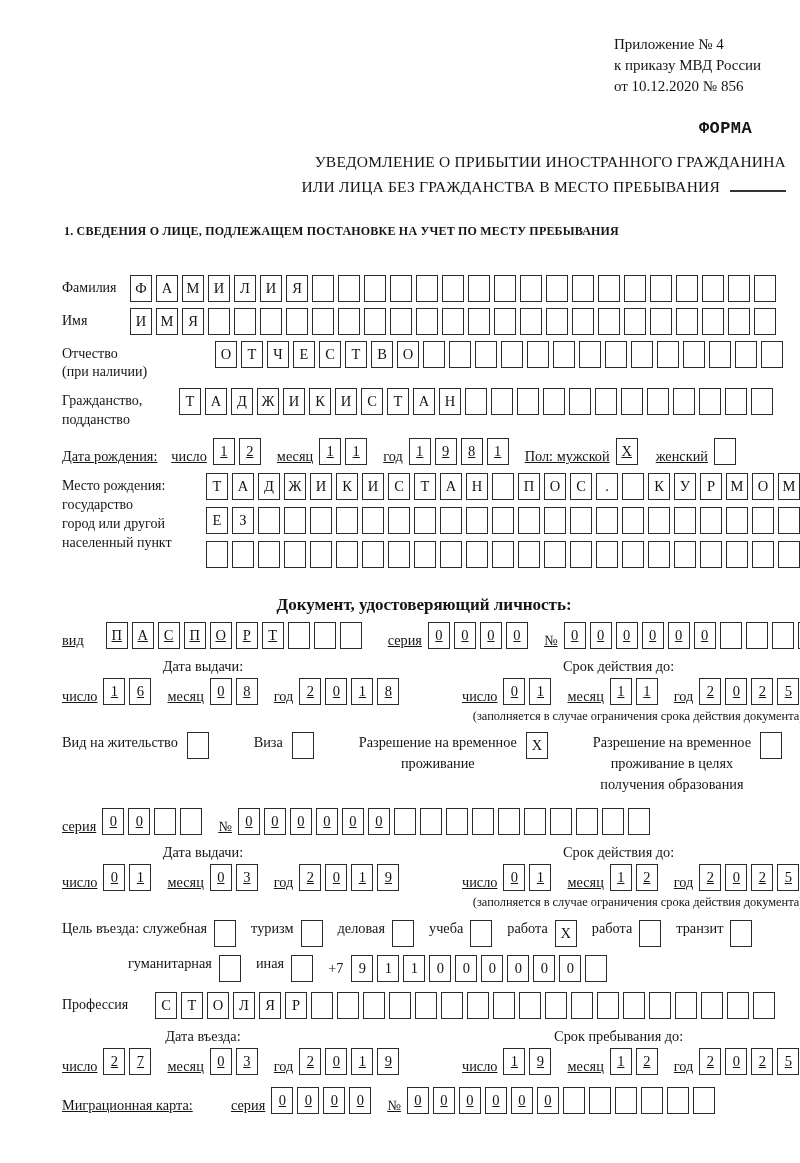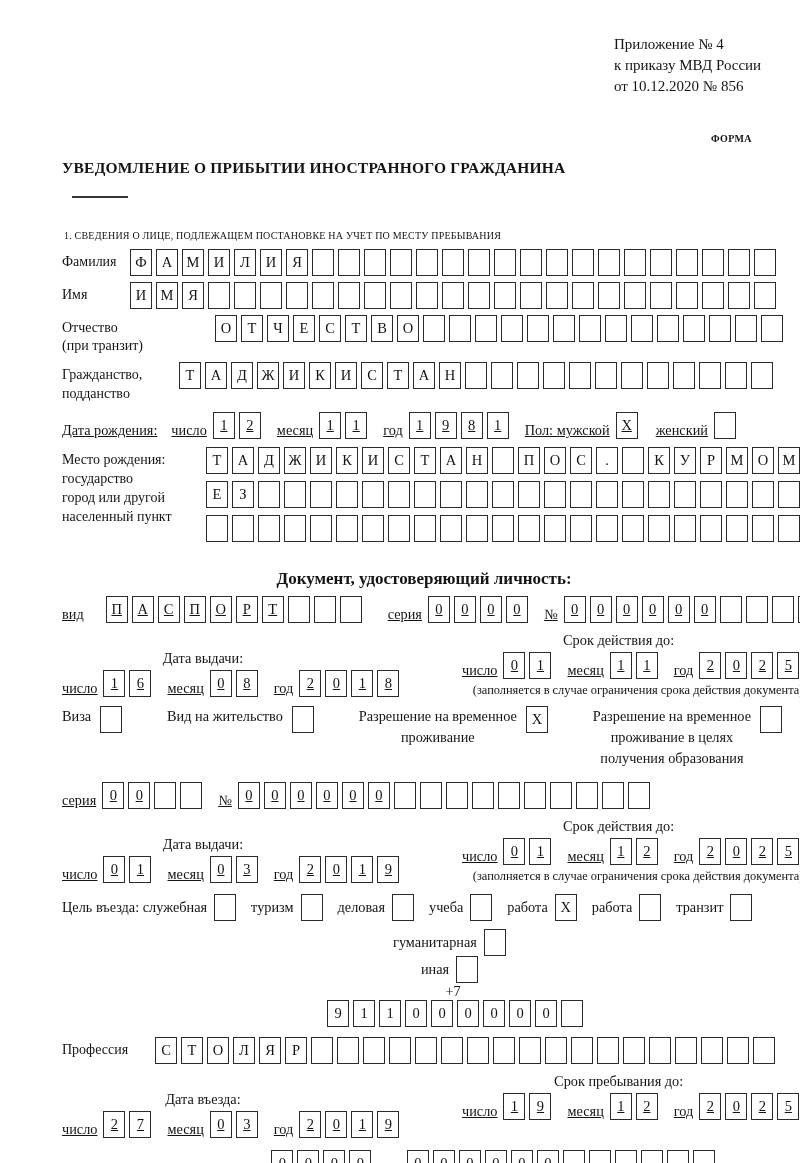--- a/index.html
+++ b/index.html
@@ -4,77 +4,77 @@
 <style>
   html,body { margin:0; padding:0; background:#ffffff; }
   .page {
     width:800px; min-height:1163px; box-sizing:border-box;
     padding:34px 14px 10px 62px;
     font-family:"Liberation Serif", serif; color:#141414;
     position:relative;
   }
   .hdr { margin-left:552px; font-size:15px; line-height:1.4; }
   .hdr-amend { margin-top:7px; }
-  .forma { text-align:right; padding-right:34px; font-weight:bold; font-size:10px; margin-top:36px; letter-spacing:.4px; }
-  .title { text-align:left; font-weight:bold; font-size:15.5px; line-height:1.6; margin-top:12px; letter-spacing:.2px; }
+  .forma { text-align:right; padding-right:34px; font-weight:bold; font-size:17px; margin-top:22px; letter-spacing:.4px;font-family:Liberation Mono, monospace; }
+  .title { text-align:right; font-weight:normal; font-size:15.5px; line-height:1.6; margin-top:12px; letter-spacing:.2px; }
   .blank { display:inline-block; width:56px; border-bottom:2px solid #333; height:0.9em; vertical-align:baseline; margin-left:10px; }
-  .sect { font-weight:normal; font-size:10px; margin:24px 0 8px 2px; letter-spacing:.2px; }
+  .sect { font-weight:bold; font-size:12px; margin:24px 0 36px 2px; letter-spacing:.2px; }
 
   .frow { display:flex; align-items:flex-start; margin-bottom:6px; }
   .flabel { font-size:14px; line-height:1.35; flex:none; padding-top:4px;font-family:Liberation Serif, serif; }
   .cells { display:flex; flex:none; }
   .cell {
     flex:none; width:20px; height:25px; border:1.6px solid #2b2b2b;
     margin-right:4px; text-align:center; font-size:14.5px; line-height:25px;
     background:#fff;
   }
   .stack { display:flex; flex-direction:column; gap:7px; }
 
   .dochead { text-align:center; font-weight:bold; font-size:17px; margin:27px 0 7px; }
 
   .daterow { display:flex; margin-top:9px; }
-  .dg-left { width:372px; flex:none;margin-top:18px; }
+  .dg-left { width:372px; flex:none; }
   .dg-right { flex:1; }
   .dhead { font-size:14.3px; text-align:center; margin-bottom:3px; }
   .dg-left .dhead { padding-right:90px; }
   .dline { display:flex; align-items:flex-end; font-size:14.3px;text-decoration:underline; }
   .dlbl { margin-right:6px; flex:none; }
   .grp { margin-right:12px; }
   .dnote { font-size:12.4px; margin-top:4px; text-align:right; white-space:nowrap; }
 
   .intro { font-size:14.3px; line-height:1.6; margin-top:10px; }
   .optrow { display:flex; justify-content:space-between; margin:8px 0 14px; }
   .opt { display:flex; align-items:flex-start; }
   .olbl { font-size:14.3px; margin-right:9px; line-height:1.45; }
   .olbl.center { text-align:center; }
 
   .prow { display:flex; align-items:center; font-size:14.3px; margin:10px 0 8px; }
-  .pitem { display:flex; align-items:center; margin-right:11px; }
+  .pitem { display:flex; align-items:flex-start; margin-right:11px; }
   .plbl { margin-right:7px; }
-  .prow2 { display:flex; align-items:center; font-size:14.3px; padding-left:66px; margin-bottom:10px;flex-direction:column; }
+  .prow2 { display:flex; align-items:center; font-size:14.3px; padding-left:66px; margin-bottom:10px; }
   .phonelbl { margin-left:26px; margin-right:18px; }
   .pfx { margin-right:8px; }
   .mt8 { margin-top:8px; }
 </style>
 </head>
 <body>
 
 <div class="page">
 
   <div class="hdr">
     <div>Приложение № 4</div>
     <div>к приказу МВД России</div>
     <div>от 10.12.2020 № 856</div>
   </div>
 
   <div class="forma">ФОРМА</div>
 
   <div class="title">
     <div>УВЕДОМЛЕНИЕ О ПРИБЫТИИ ИНОСТРАННОГО ГРАЖДАНИНА</div>
-    <div><span class="blank"></span></div>
+    <div><span>ИЛИ ЛИЦА БЕЗ ГРАЖДАНСТВА В МЕСТО ПРЕБЫВАНИЯ</span><span class="blank"></span></div>
   </div>
 
   <div class="sect">1. СВЕДЕНИЯ О ЛИЦЕ, ПОДЛЕЖАЩЕМ ПОСТАНОВКЕ НА УЧЕТ ПО МЕСТУ ПРЕБЫВАНИЯ</div>
 
   <div class="frow">
     <div class="flabel" style="width:68px;">Фамилия</div>
     <div class="cells">
         <span class="cell">Ф</span>
         <span class="cell">А</span>
         <span class="cell">М</span>
@@ -130,21 +130,21 @@
         <span class="cell"></span>
         <span class="cell"></span>
         <span class="cell"></span>
         <span class="cell"></span>
       </div>
   </div>
 
   <div class="frow">
     <div class="flabel" style="width:153px;">
       <div>Отчество</div>
-      <div>(при транзит)</div>
+      <div>(при наличии)</div>
     </div>
     <div class="cells">
         <span class="cell">О</span>
         <span class="cell">Т</span>
         <span class="cell">Ч</span>
         <span class="cell">Е</span>
         <span class="cell">С</span>
         <span class="cell">Т</span>
         <span class="cell">В</span>
         <span class="cell">О</span>
@@ -394,27 +394,27 @@
             <span class="cell">5</span>
           </span>
       </div>
       <div class="dnote">(заполняется в случае ограничения срока действия документа)</div>
     </div>
   </div>
 
 
   <div class="optrow">
     <div class="opt">
+      <span class="olbl">Вид на жительство</span>
+      <span class="cells">
+          <span class="cell"></span>
+        </span>
+    </div>
+    <div class="opt">
       <span class="olbl">Виза</span>
-      <span class="cells">
-          <span class="cell"></span>
-        </span>
-    </div>
-    <div class="opt">
-      <span class="olbl">Вид на жительство</span>
       <span class="cells">
           <span class="cell"></span>
         </span>
     </div>
     <div class="opt">
       <span class="olbl center">
         <div>Разрешение на временное</div>
         <div>проживание</div>
       </span>
       <span class="cells">

